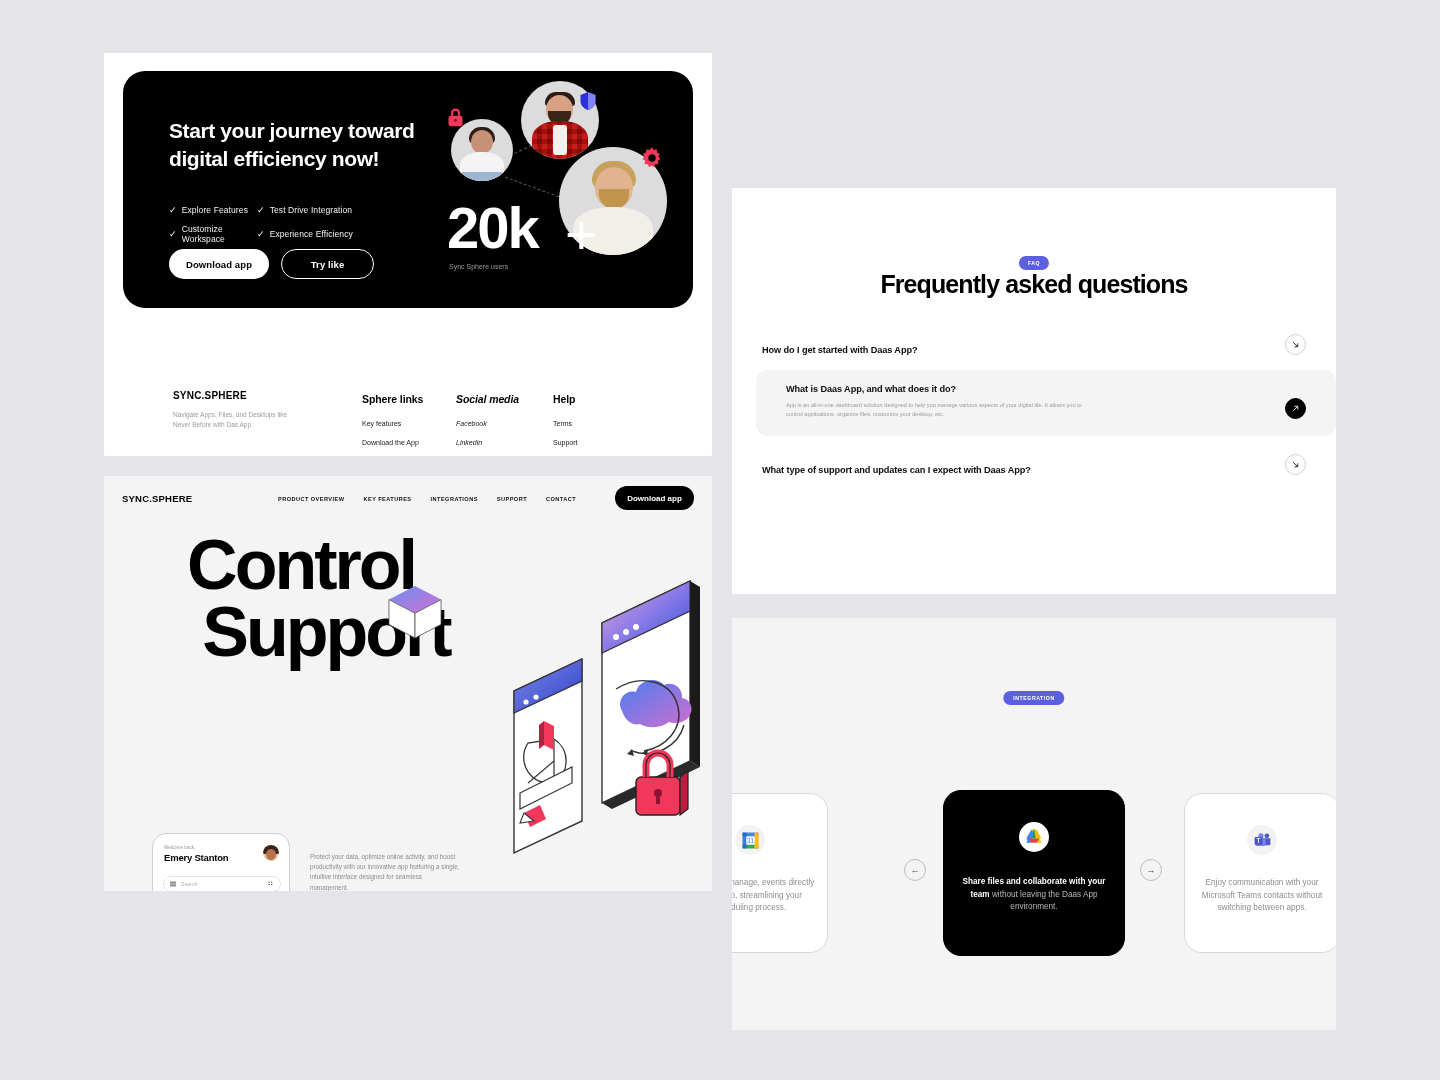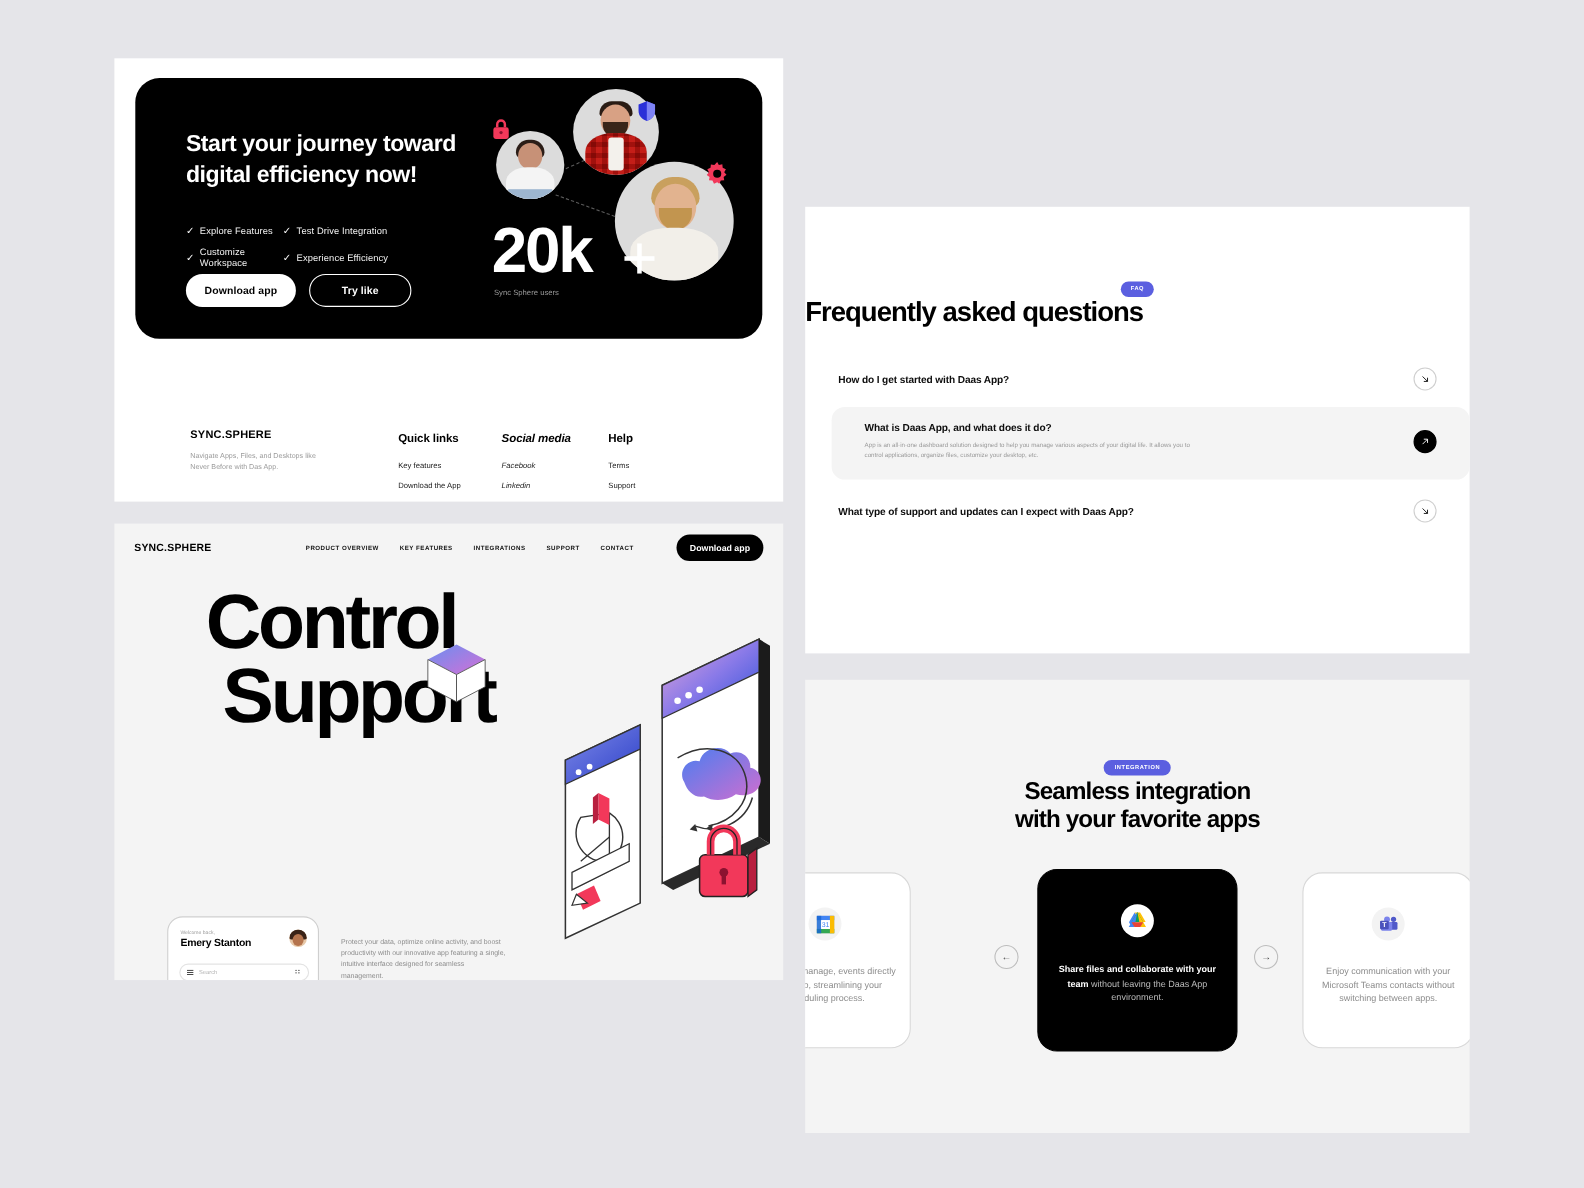--- a/index.html
+++ b/index.html
@@ -135,26 +135,26 @@
   .hero-iso { position: absolute; left: 390px; top: 95px; width: 220px; height: 300px; }
 
   
   #panel-faq { left: 732px; top: 188px; width: 604px; height: 406px; }
   .faq-badge {
     position: absolute; left: 50%; transform: translateX(-50%); top: 68px;
     background: #5b5fe0; color: #fff; font-size: 5.2px; font-weight: 700; letter-spacing: .5px;
     padding: 4px 9px; border-radius: 20px;
   }
   .faq-title {
-    position: absolute; left: 0; top: 82px; width: 604px; text-align: left;
+    position: absolute; left: 0; top: 82px; width: 604px; text-align: center;
     font-size: 25px; font-weight: 700; letter-spacing: -.9px;
   }
   .faq-list { position: absolute; left: 0; top: 130px; width: 604px; }
   .faq-item { position: relative; padding: 0 30px; }
-  .faq-row { display: flex; align-items: center; justify-content: space-between; }
+  .faq-row { display: flex; align-items: flex-end; justify-content: space-between; }
   .faq-q { font-size: 9.2px; font-weight: 700; letter-spacing: -.1px; color:#0d0d0d; }
   .faq-a { font-size: 5.6px; color: #9a9a9a; line-height: 1.62; width: 300px; margin-top: 7px; }
   .faq-btn {
     width: 21px; height: 21px; border-radius: 50%; border: 1px solid #cfcfcf;
     display: flex; align-items: center; justify-content: center; flex: none; cursor:pointer;
     background: #fff;
   }
   .faq-btn.on { background: #000; border-color: #000; }
   .faq-item.open { background: #f4f4f4; border-radius: 12px; }
   #faq-0 { height: 46px; padding-top: 16px; }
@@ -276,21 +276,21 @@
         <div class="plus-sign">+</div>
         <div class="stat-cap">Sync Sphere users</div>
       </div>
     </div>
 
     <div class="footer">
       <div class="f-brand">SYNC.SPHERE</div>
       <div class="f-tag">Navigate Apps, Files, and Desktops like Never Before with Das App.</div>
 
       <div class="f-col" id="fcol-quick">
-        <h4>Quick links</h4>
+        <h4>Sphere links</h4>
         <a href="#">Key features</a>
         <a href="#">Download the App</a>
 
       </div>
       <div class="f-col" id="fcol-social">
         <h4>Social media</h4>
         <a href="#">Facebook</a>
         <a href="#">Linkedin</a>
 
       </div>
@@ -464,24 +464,20 @@
             </svg>
           </div>
         </div>
       </div>
 
     </div>
   </div>
 
   <div class="panel" id="panel-integration">
     <div class="int-badge">INTEGRATION</div>
-    <div class="int-title">
-      <div>Seamless integration</div>
-      <div>with your favorite apps</div>
-    </div>
 
     <div class="int-carousel">
 
       <div class="int-card" id="int-card-left">
         <div class="int-ic">
           <svg width="19" height="19" viewBox="0 0 24 24">
             <rect x="2" y="2" width="20" height="20" rx="2" fill="#fff" stroke="#ddd"></rect>
             <rect x="2" y="2" width="20" height="5" fill="#4285f4"></rect>
             <rect x="2" y="17" width="20" height="5" fill="#34a853"></rect>
             <rect x="17" y="2" width="5" height="20" fill="#fbbc04"></rect>

